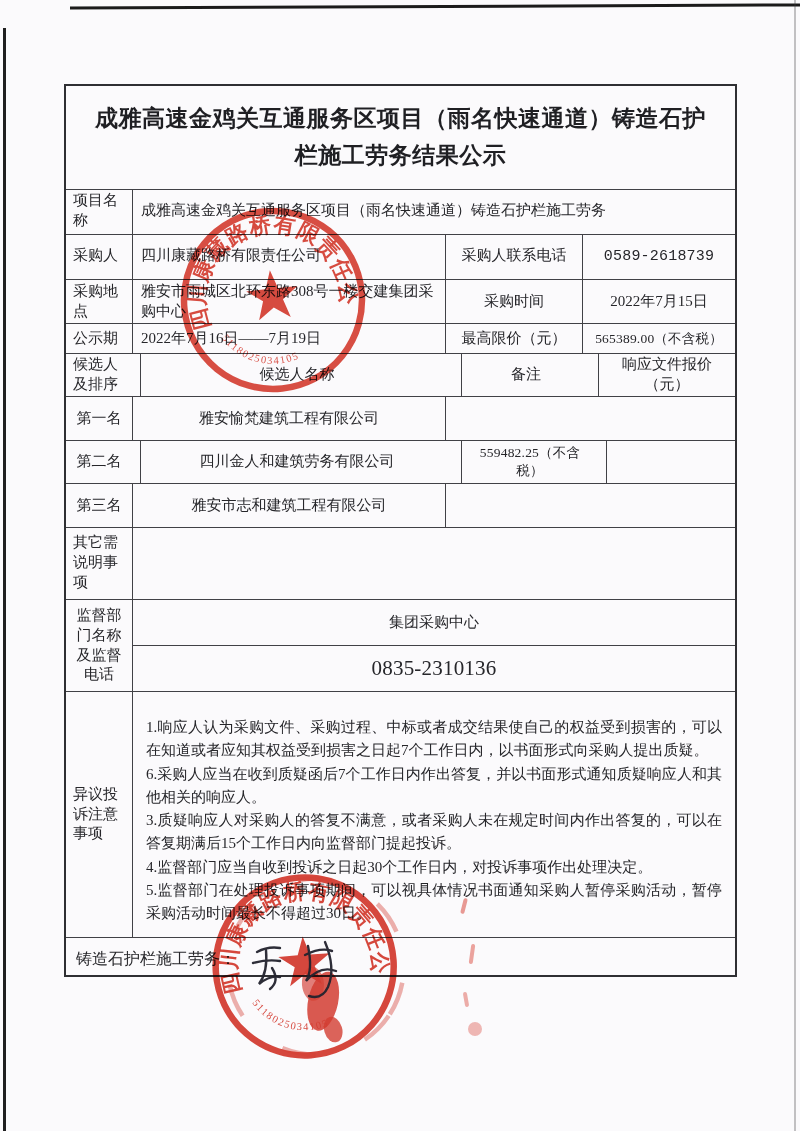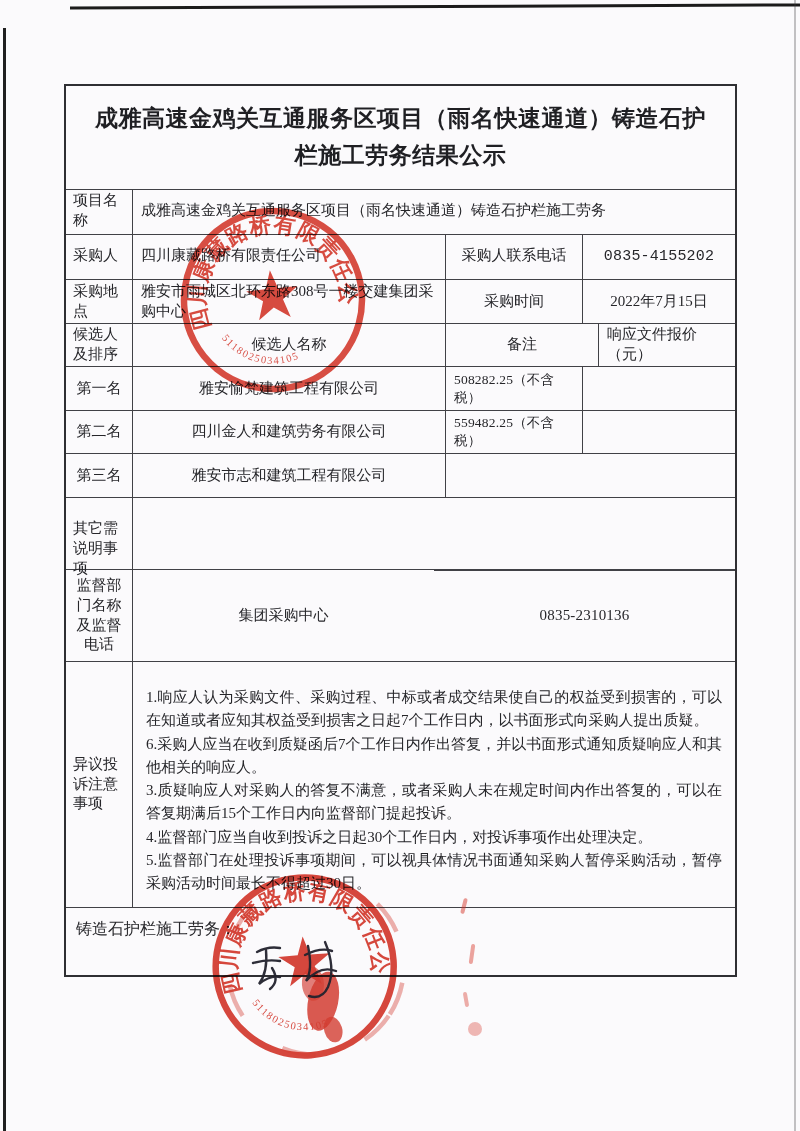--- a/index.html
+++ b/index.html
@@ -21,40 +21,40 @@
   }
   .row{display:flex; box-sizing:border-box; border-top:1.6px solid #414146;}
   .row:first-child{border-top:none;}
   .cell{
     box-sizing:border-box; display:flex; align-items:center;
     font-size:15px; line-height:1.32; padding:2px 8px;
   }
   .cell + .cell{border-left:1.6px solid #414146;}
   .label{width:66px; flex:0 0 66px; justify-content:flex-start; padding:2px 7px; text-align:left;}
   .c2{width:313px; flex:0 0 313px;}
-  .c3{width:137px; flex:0 0 137px; justify-content:center; }
+  .c3{width:137px; flex:0 0 137px; justify-content:center; text-align:center;}
   .c4{flex:1; justify-content:center; text-align:center;}
   .grow{flex:1;}
   .center{justify-content:center; text-align:center;}
-  .top-align{align-items:flex-start; padding-top:5px;margin-top:16px;}
+  .top-align{align-items:flex-start; padding-top:5px;}
   .num{font-size:13.5px; letter-spacing:.2px;}
 
   .title-box{
     height:103px; display:flex; align-items:center; justify-content:center;
     box-sizing:border-box; padding:6px 14px;
   }
   .title-box h1{
     margin:0; font-size:23px; font-weight:bold; text-align:center;
     line-height:1.6; max-width:634px; letter-spacing:.5px; color:#1f1f23;
   }
 
-  .h45{height:45px;font-family:Liberation Mono, monospace;} .h44{height:44px;} .h43{height:43px;} .h30{height:30px;}
+  .h45{height:45px;font-family:Liberation Mono, monospace;} .h44{height:44px;} .h43{height:43px;gap:8px;} .h30{height:30px;}
   .h72{height:72px;} .h92{height:92px;} .h246{height:246px;} .h42{height:42px;} .h103{height:103px;}
 
-  .sup-stack{flex-direction:row; padding:0; align-items:stretch;}
+  .sup-stack{flex-direction:column; padding:0; align-items:stretch;}
   .sup-row{flex:1; display:flex; align-items:center; justify-content:center; box-sizing:border-box;}
   .sup-row + .sup-row{border-top:1.6px solid #414146;}
 
   .objection-text{
     display:block; padding:24px 13px 8px 13px; font-size:15px; line-height:1.55; text-align:justify;
   }
   .objection-text p{margin:0;}
 
   .sig-row .cell{font-size:16px; padding-left:10px;}
 
@@ -85,42 +85,47 @@
 
     <div class="row h45">
       <div class="cell label">项目名称</div>
       <div class="cell grow">成雅高速金鸡关互通服务区项目（雨名快速通道）铸造石护栏施工劳务</div>
     </div>
 
     <div class="row h45">
       <div class="cell label">采购人</div>
       <div class="cell c2">四川康藏路桥有限责任公司</div>
       <div class="cell c3">采购人联系电话</div>
-      <div class="cell c4 num" style="font-size:15px;">0835-4155202</div>
+      <div class="cell c4 num" style="font-size:15px;">0589-2618739</div>
     </div>
 
     <div class="row h44">
       <div class="cell label">采购地点</div>
       <div class="cell c2" style="line-height:1.3;">雅安市雨城区北环东路308号一楼交建集团采购中心</div>
       <div class="cell c3">采购时间</div>
       <div class="cell c4">2022年7月15日</div>
     </div>
 
+    <div class="row h30">
+      <div class="cell label">公示期</div>
+      <div class="cell c2">2022年7月16日——7月19日</div>
+      <div class="cell c3">最高限价（元）</div>
+      <div class="cell c4 num">565389.00（不含税）</div>
+    </div>
 
     <div class="row h43">
       <div class="cell label">候选人及排序</div>
       <div class="cell c2 center">候选人名称</div>
       <div class="cell c4">备注</div>
       <div class="cell c3">响应文件报价（元）</div>
     </div>
 
     <div class="row h44">
       <div class="cell label center">第一名</div>
       <div class="cell c2 center">雅安愉梵建筑工程有限公司</div>
-      <div class="cell c3 num">508282.25（不含税）</div>
       <div class="cell c4"></div>
     </div>
 
     <div class="row h43">
       <div class="cell label center">第二名</div>
       <div class="cell c2 center">四川金人和建筑劳务有限公司</div>
       <div class="cell c3 num">559482.25（不含税）</div>
       <div class="cell c4"></div>
     </div>
 
@@ -132,21 +137,21 @@
 
     <div class="row h72">
       <div class="cell label top-align">其它需说明事项</div>
       <div class="cell grow"></div>
     </div>
 
     <div class="row h92">
       <div class="cell label center" style="text-align:center;justify-content:center;">监督部门名称及监督电话</div>
       <div class="cell grow sup-stack">
         <div class="sup-row">集团采购中心</div>
-        <div class="sup-row num" style="font-size:15px;">0835-2310136</div>
+        <div class="sup-row num" style="font-size:21px;">0835-2310136</div>
       </div>
     </div>
 
     <div class="row h246">
       <div class="cell label" style="align-items:center;">异议投诉注意事项</div>
       <div class="cell grow objection-text">
         <p>1.响应人认为采购文件、采购过程、中标或者成交结果使自己的权益受到损害的，可以在知道或者应知其权益受到损害之日起7个工作日内，以书面形式向采购人提出质疑。</p>
         <p>6.采购人应当在收到质疑函后7个工作日内作出答复，并以书面形式通知质疑响应人和其他相关的响应人。</p>
         <p>3.质疑响应人对采购人的答复不满意，或者采购人未在规定时间内作出答复的，可以在答复期满后15个工作日内向监督部门提起投诉。</p>
         <p>4.监督部门应当自收到投诉之日起30个工作日内，对投诉事项作出处理决定。</p>

